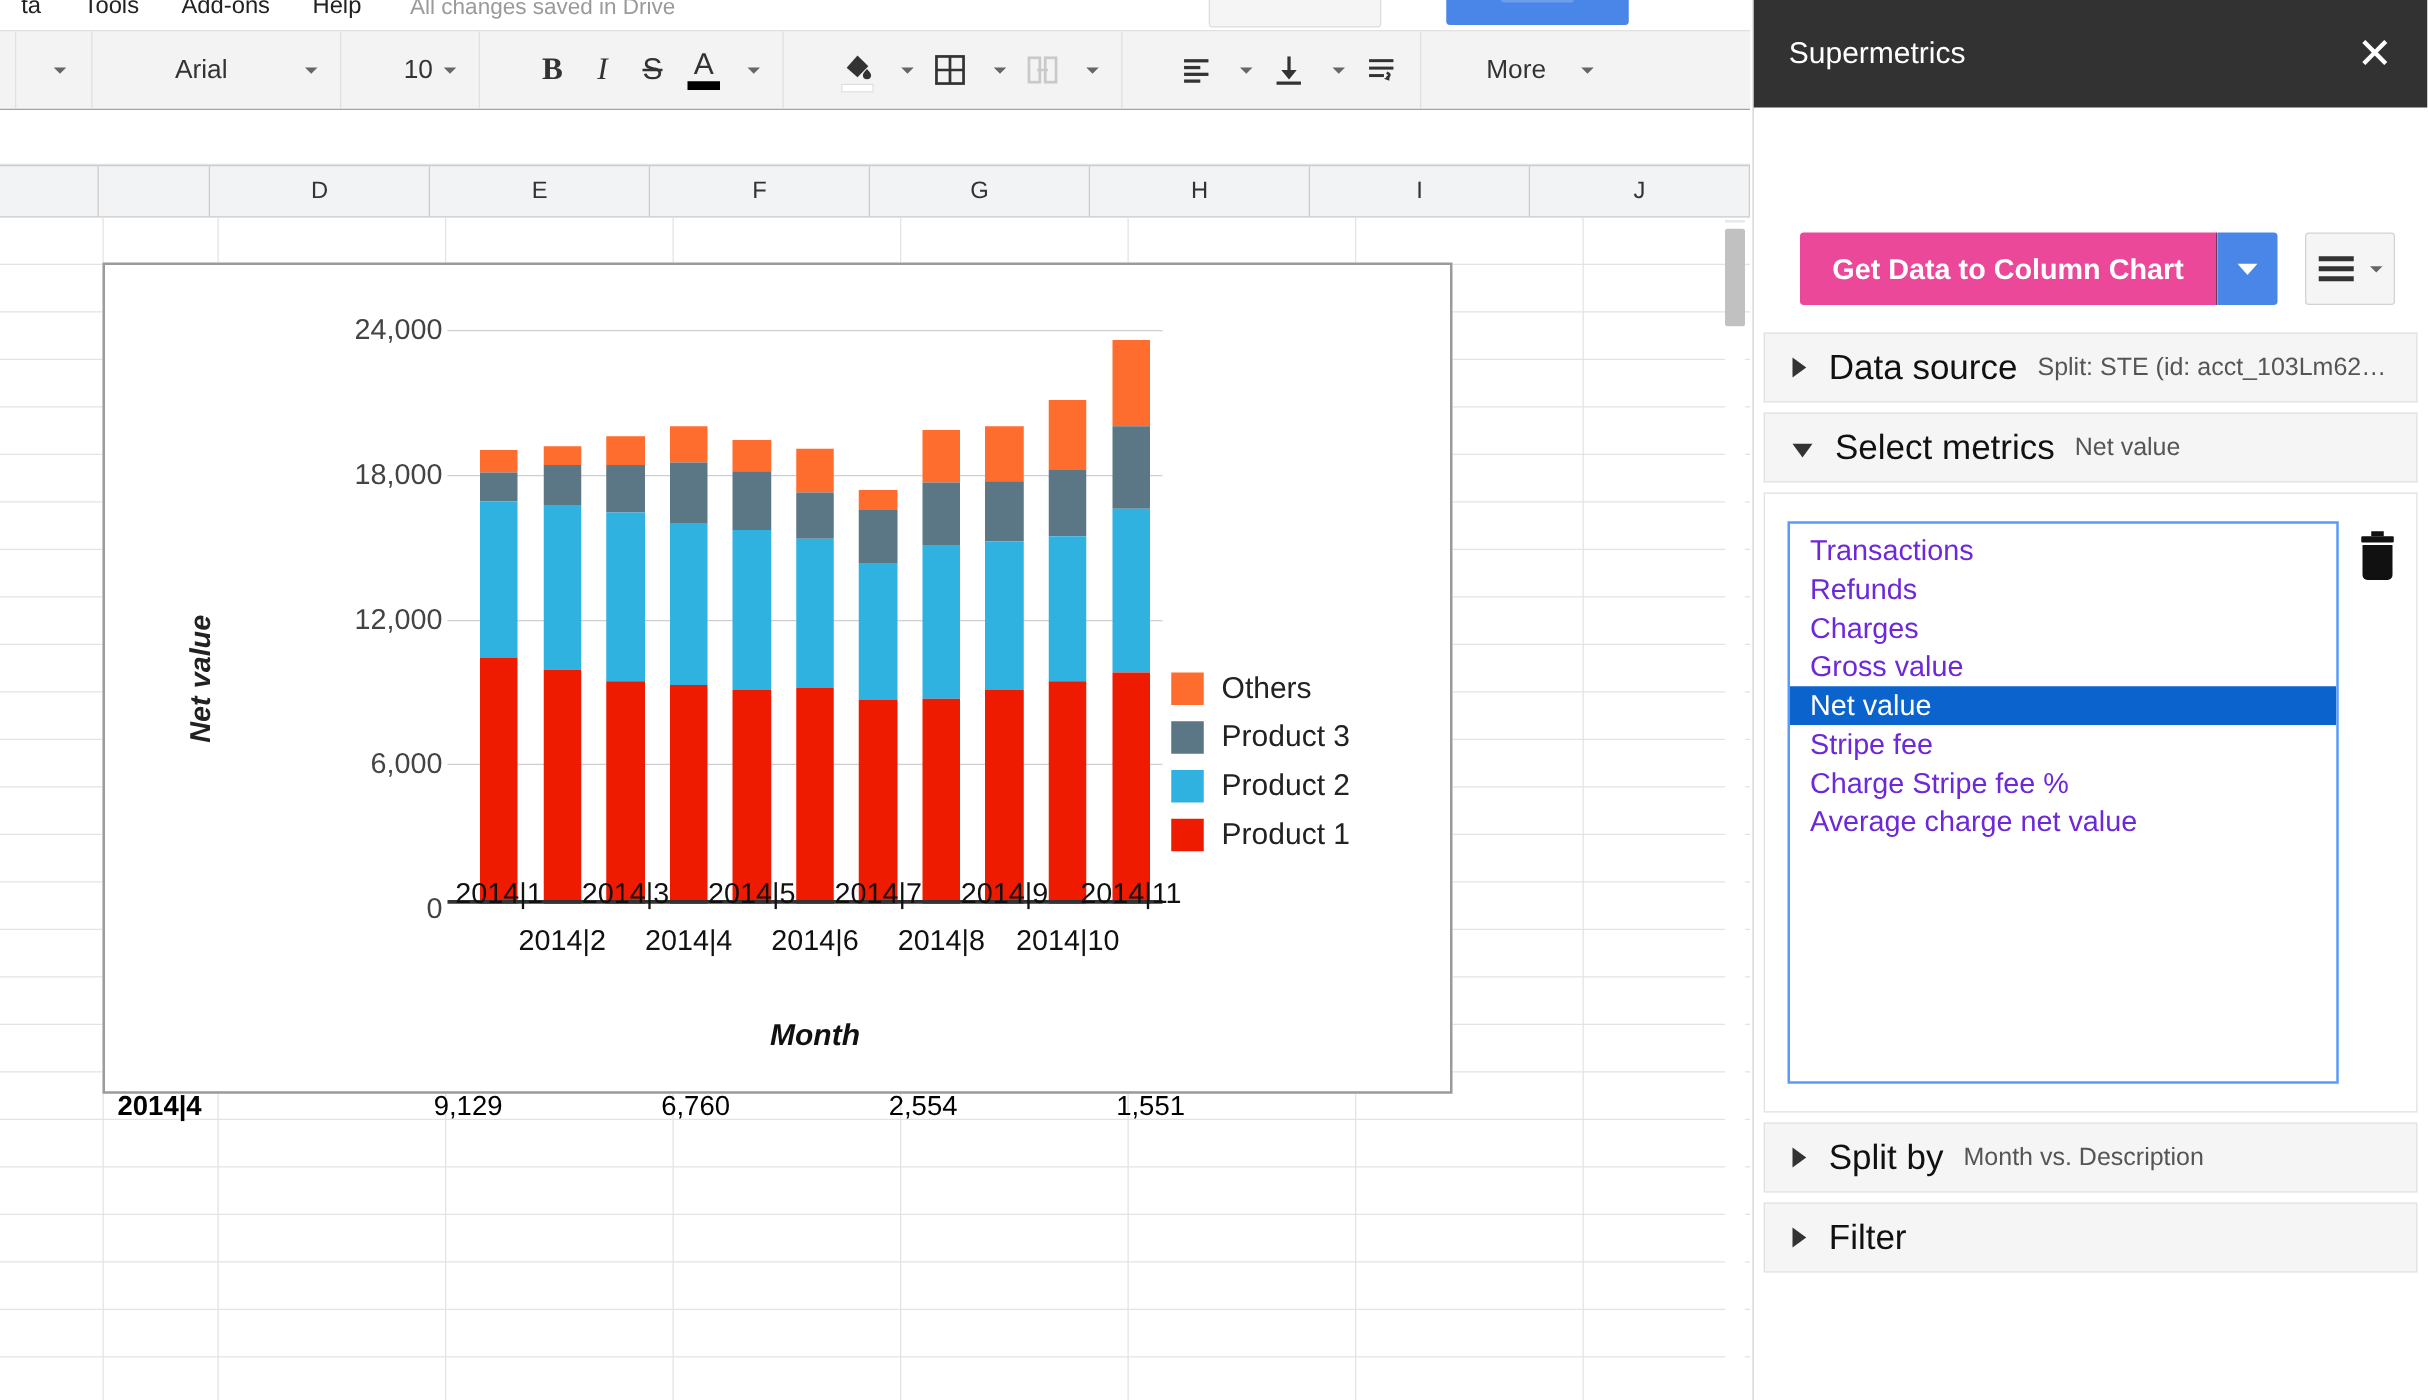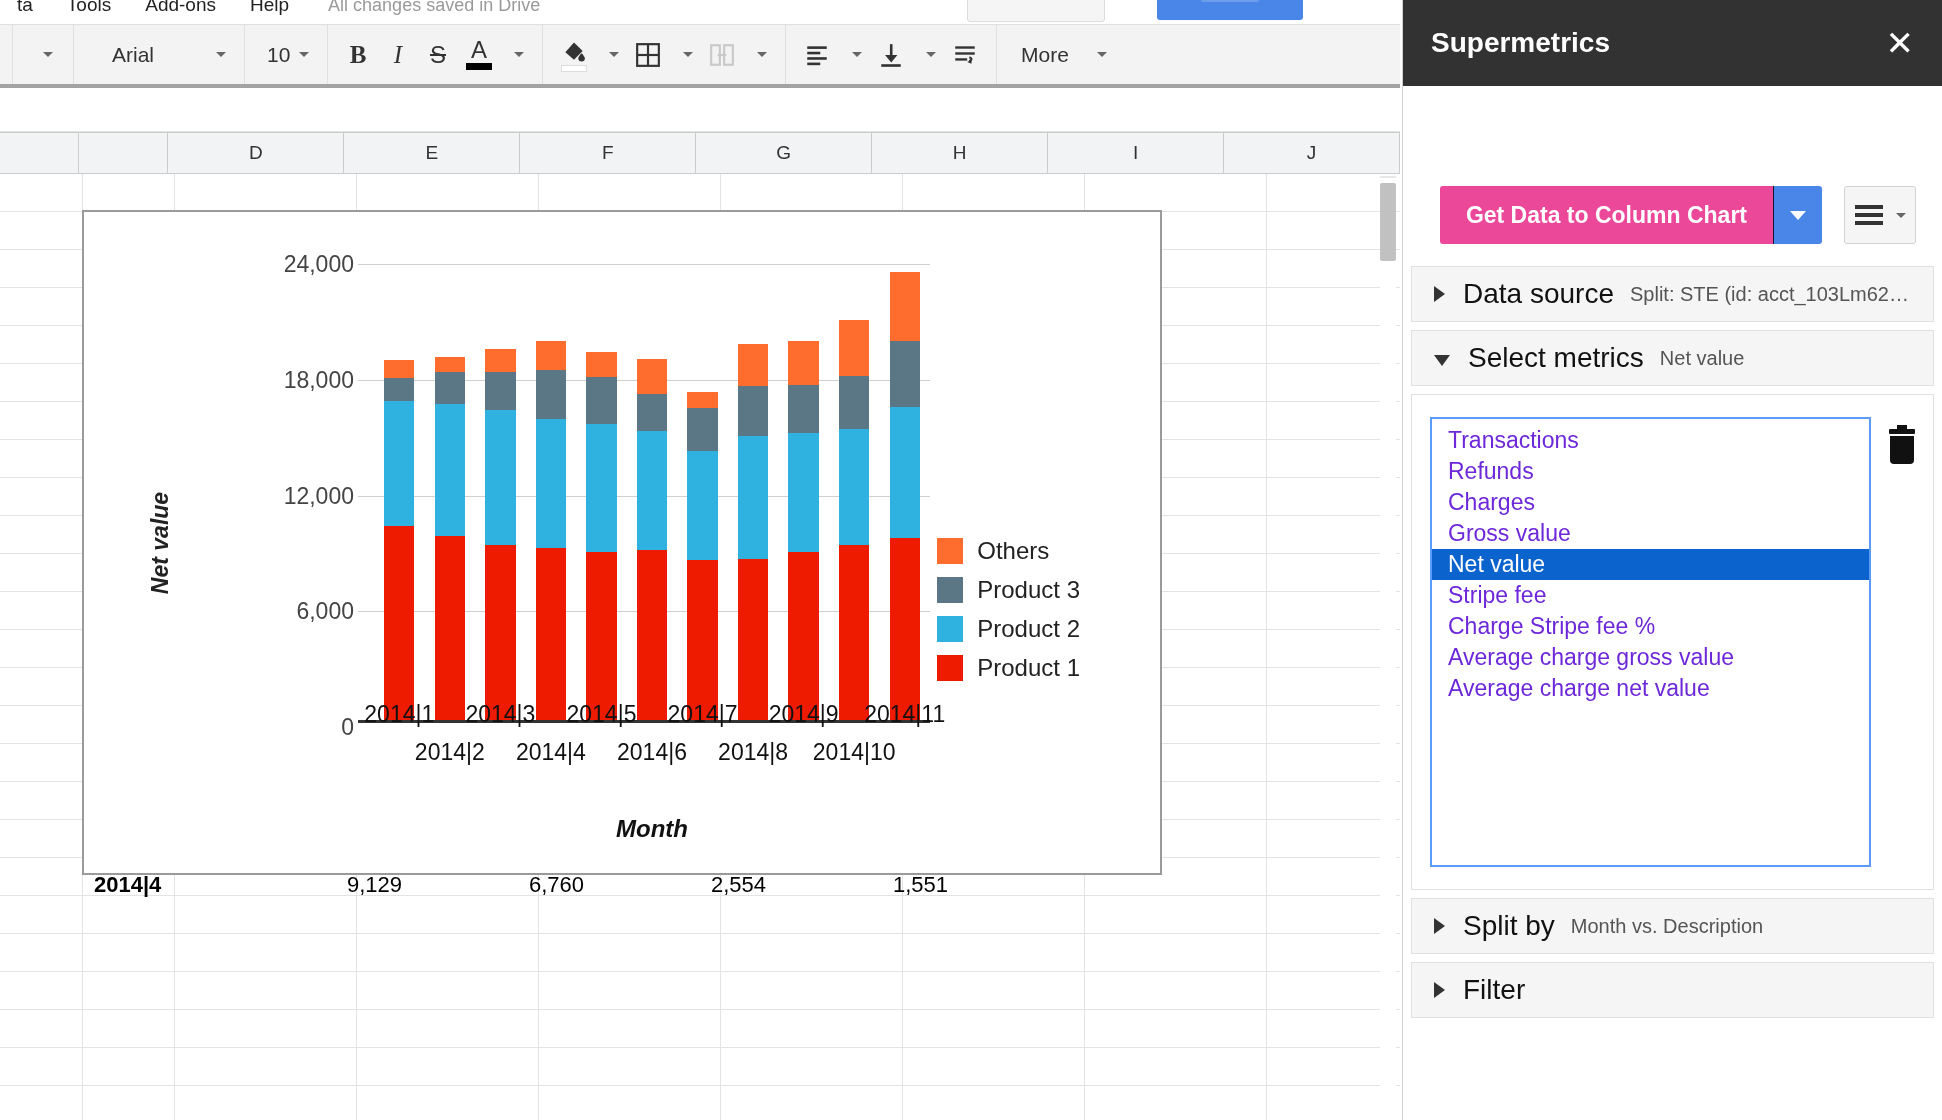--- a/index.html
+++ b/index.html
@@ -34,22 +34,22 @@
   }
   .tr-btn-blue::after {
     content: ""; position: absolute; left: 44px; top: 17px;
     width: 58px; height: 9px; background: #6d9eeb; border-radius: 2px;
   }
 
   
   .toolbar {
     position: absolute; left: 0; top: 24px; width: 1400px; height: 64px;
     background: #f3f3f3; border-top: 1px solid #e0e0e0;
-    border-bottom: 4px solid #a3a3a3;
-    display: flex; align-items: center; overflow: hidden;
+    border-bottom: 1px solid #a3a3a3;
+    display: flex; align-items: center; overflow: hidden; gap: 28px;
   }
   .tb-group {
     display: flex; align-items: center; height: 64px;
     border-right: 1px solid #e0e0e0; padding: 0 10px;
   }
   .tb-group.first { border-left: 1px solid #e0e0e0; margin-left: 12px; }
   .tb-btn {
     display: flex; align-items: center; justify-content: center;
     min-width: 40px; height: 44px; padding: 0 8px;
     font-size: 22px; color: #333; position: relative;
@@ -169,21 +169,21 @@
 
   
   .sidebar {
     position: absolute; left: 1402px; top: 0; width: 540px; height: 1120px;
     background: #fff; border-left: 1px solid #d0d0d0;
   }
   .sb-header {
     height: 86px; background: #323232; display: flex; align-items: center;
     padding: 0 28px; justify-content: space-between;
   }
-  .sb-title { color: #fff; font-size: 28px; font-weight: bold; }
+  .sb-title { color: #fff; font-size: 24px; font-weight: normal; }
   .sb-close { color: #fff; font-size: 34px; line-height: 34px; font-weight: 300; cursor: pointer; }
 
   .sb-body { padding: 0; }
   .sb-actions {
     display: flex; align-items: center; justify-content: flex-end;
     padding: 100px 26px 22px 26px;
   }
   .getdata-wrap { display: flex; }
   .getdata {
     background: #ec4899; color: #fff; font-size: 23px; font-weight: bold;
@@ -662,21 +662,20 @@
           </div>
           <div class="acc-panel">
             <div class="metrics-list">
               <div class="metric-item">Transactions</div>
               <div class="metric-item">Refunds</div>
               <div class="metric-item">Charges</div>
               <div class="metric-item">Gross value</div>
               <div class="metric-item selected">Net value</div>
               <div class="metric-item">Stripe fee</div>
               <div class="metric-item">Charge Stripe fee %</div>
-              <div class="metric-item">Average charge gross value</div>
               <div class="metric-item">Average charge net value</div>
             </div>
             <div class="trash">
               <div class="trash-handle"></div>
               <div class="trash-lid"></div>
               <div class="trash-body"></div>
             </div>
           </div>
           <div class="acc">
             <i class="acc-arrow"></i>

